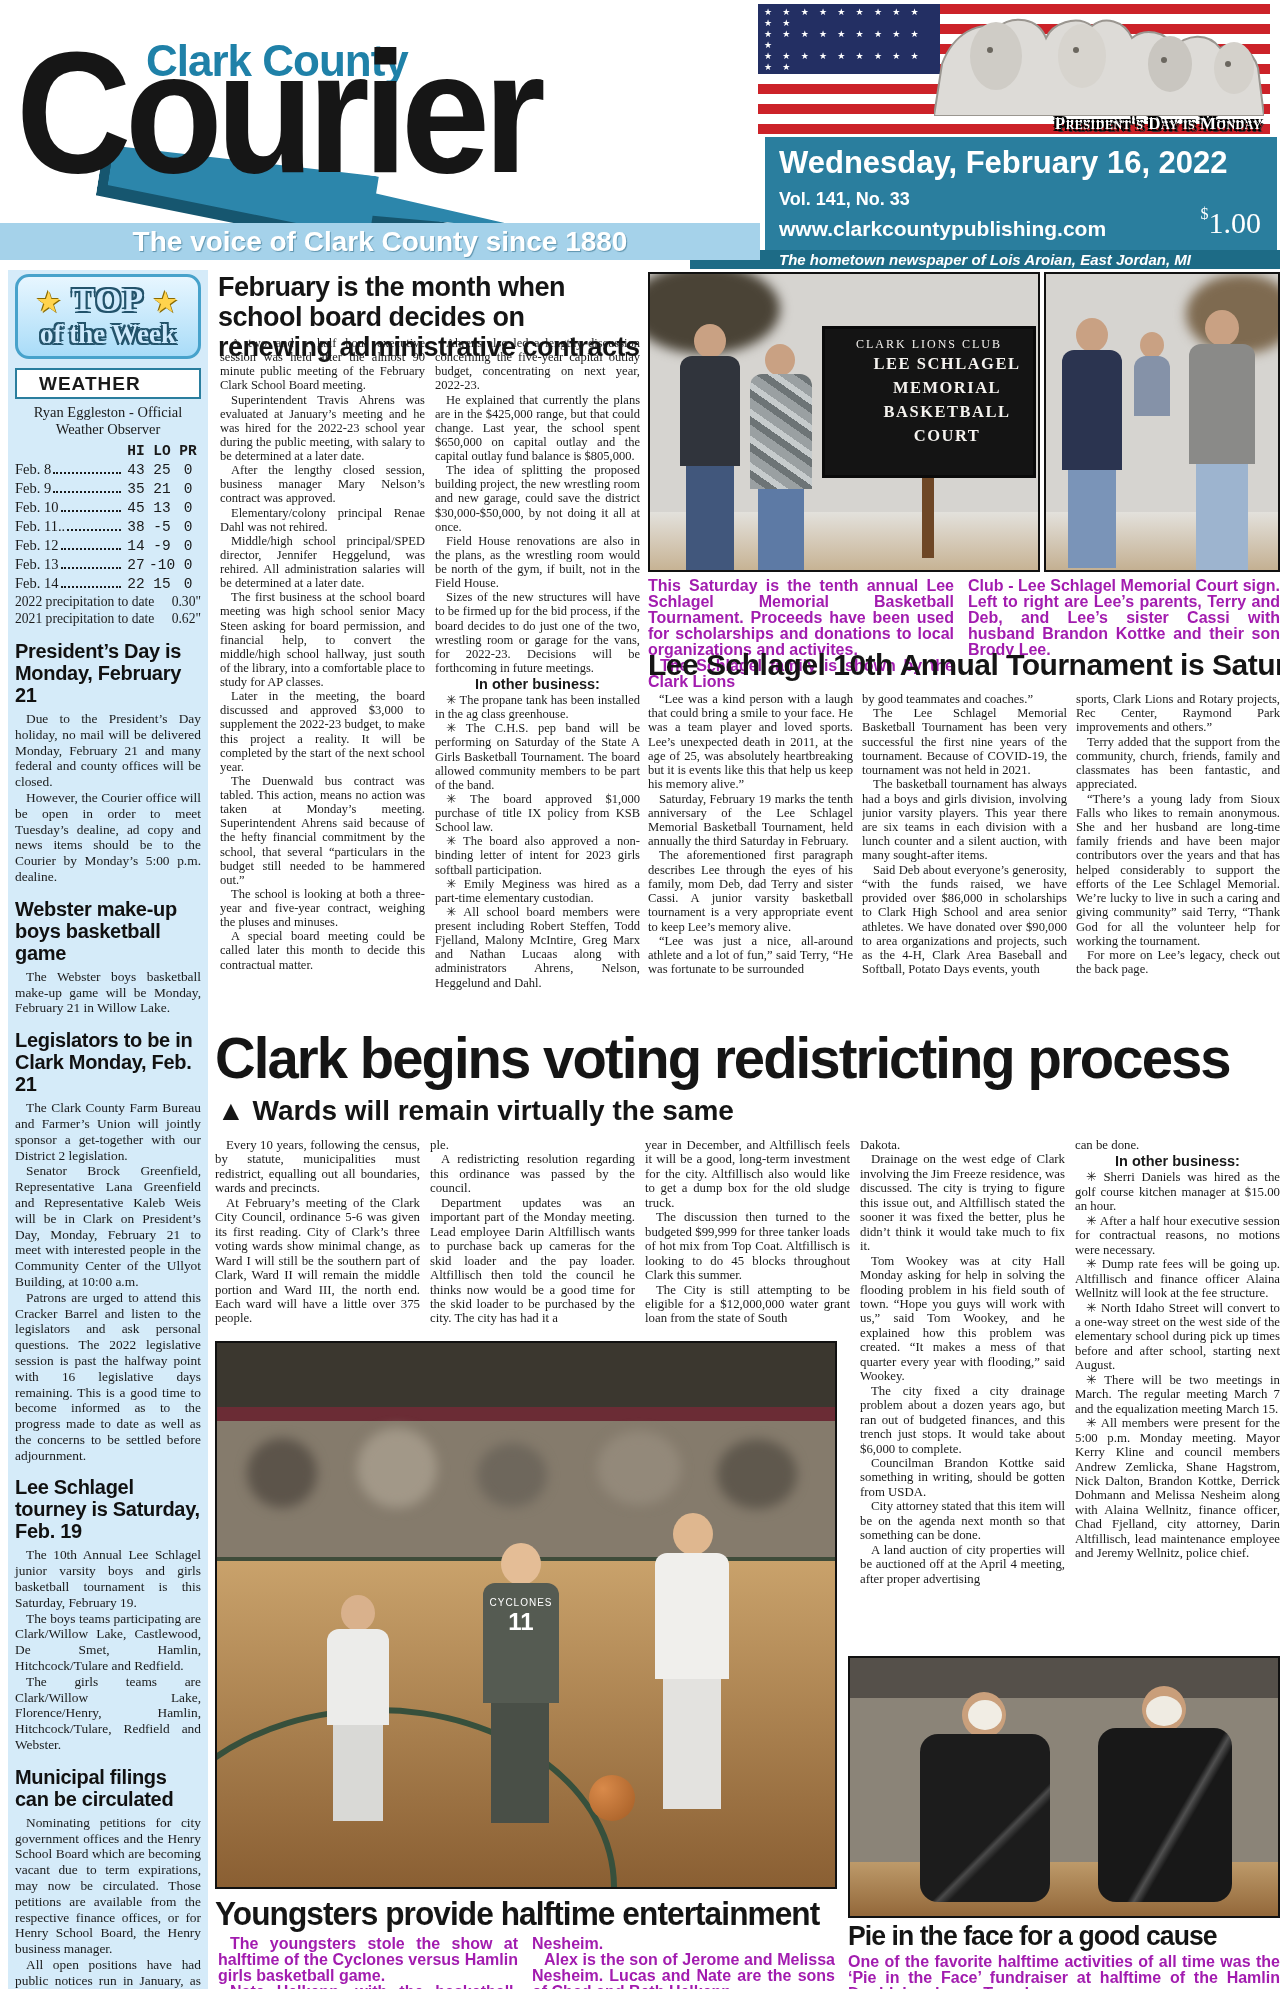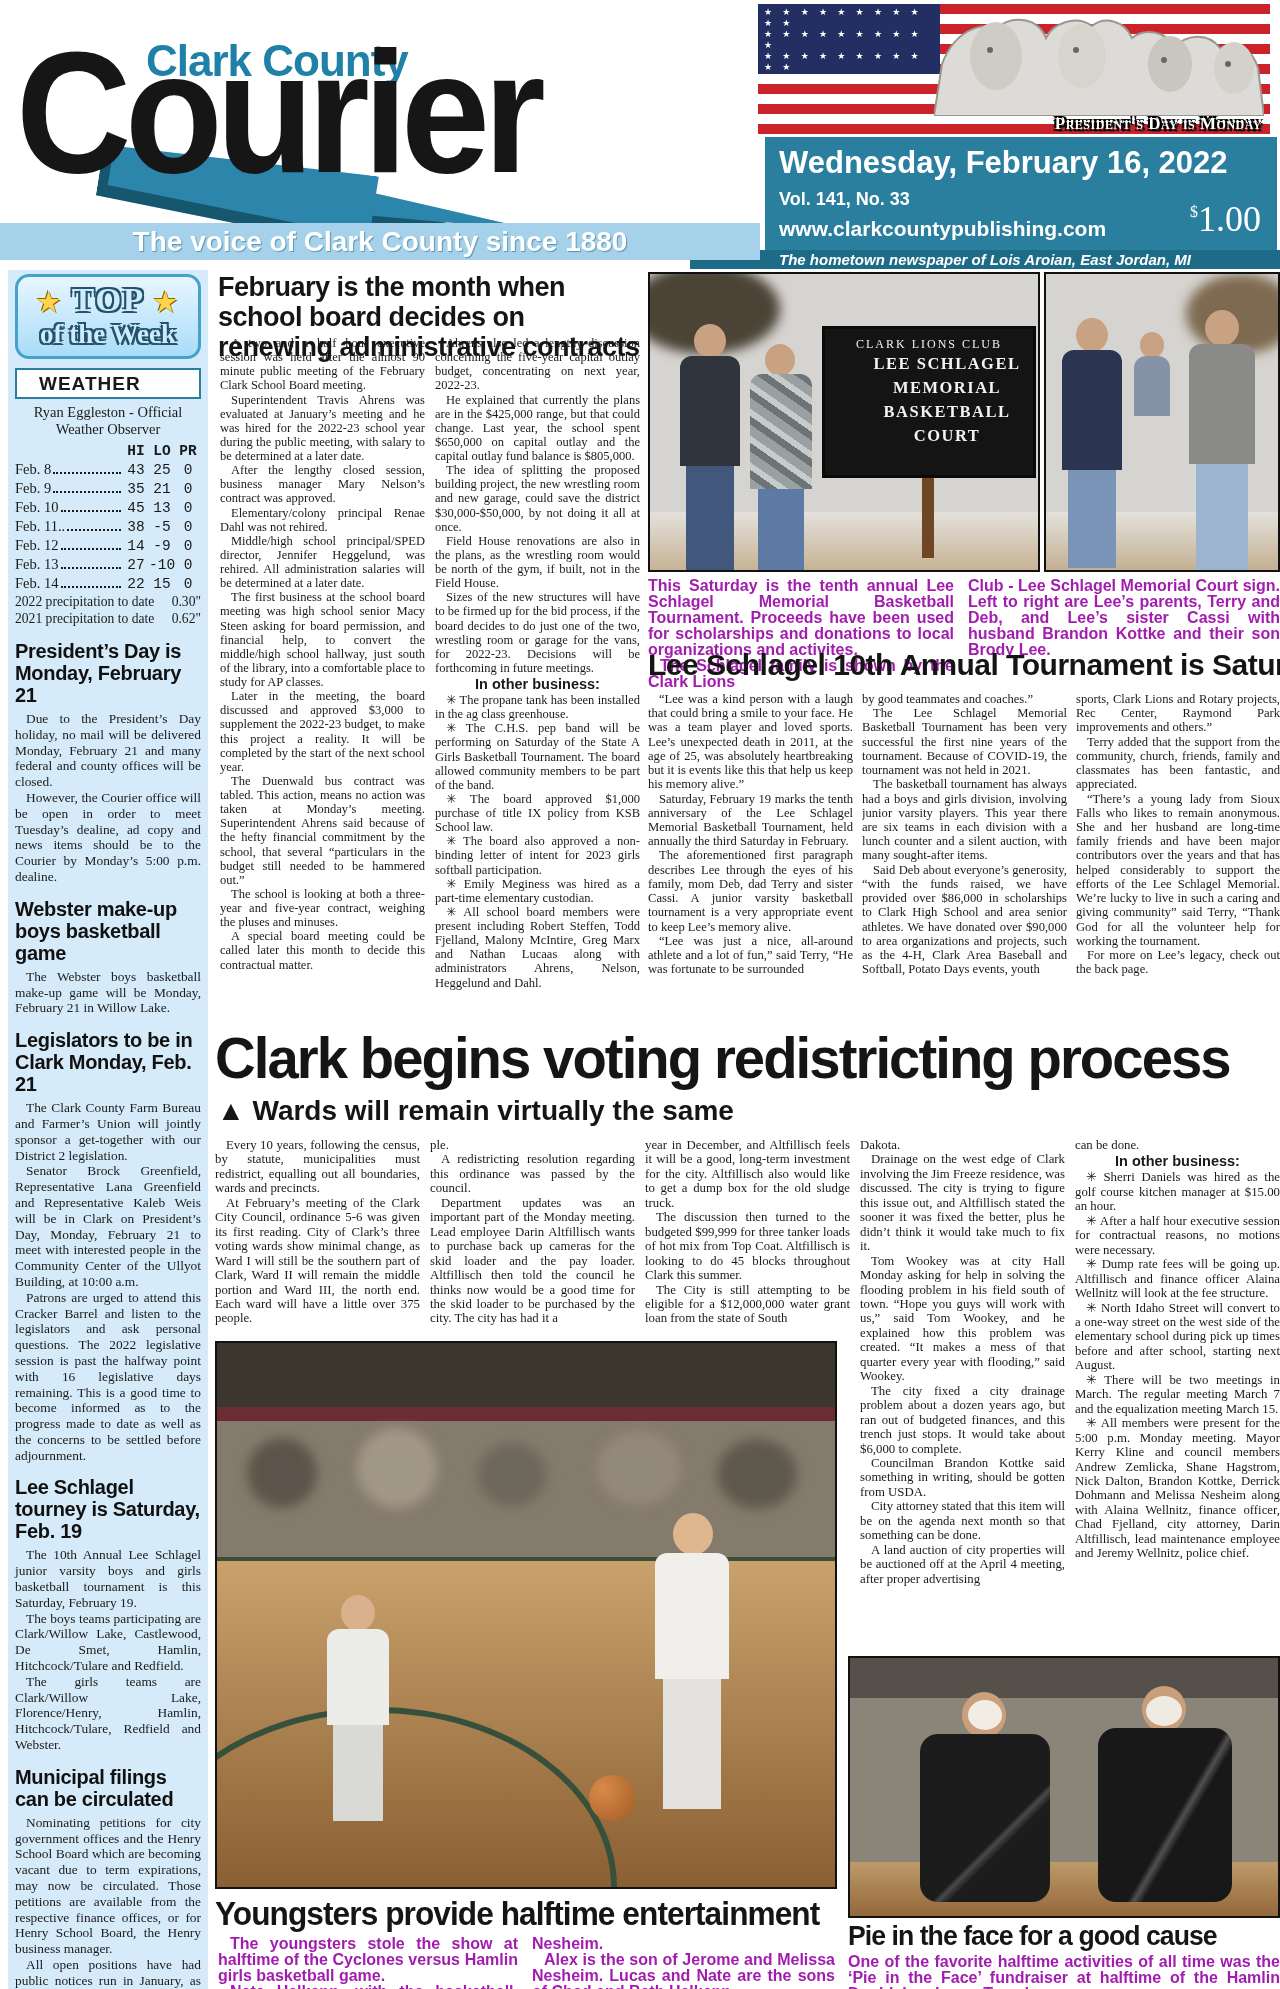--- a/index.html
+++ b/index.html
@@ -29,21 +29,21 @@
   .rushmore { position:absolute; right:6px; top:0; width:330px; height:112px; }
   .pres-day { position:absolute; right:8px; bottom:0px; color:#fff; font-weight:bold; font-size:17px;
               font-variant:small-caps; letter-spacing:.5px;
               text-shadow:-2px -2px 0 #000,2px -2px 0 #000,-2px 2px 0 #000,2px 2px 0 #000,3px 3px 0 #333; }
   .datebox { left:765px; top:137px; width:512px; height:113px; background:#2a7e9e; color:#fff; padding:8px 14px 6px; }
   .datebox .date { font-size:31px; font-weight:bold; font-family:"Liberation Sans",sans-serif; }
   .datebox .vol { font-size:18px; font-weight:bold; margin-top:8px; font-family:"Liberation Sans",sans-serif; }
   .datebox .url { font-size:21px; font-weight:bold; margin-top:7px; font-family:"Liberation Sans",sans-serif; }
   .price { position:absolute; right:16px; bottom:10px; color:#fff; }
   .price .cur { font-size:16px; vertical-align:14px; }
-  .price .val { font-size:36px; }
+  .price .val { font-size:30px; }
   .hometown { left:690px; top:250px; width:590px; height:19px; background:#1d6b86; color:#fff;
               font-style:italic; font-weight:bold; font-size:15px; display:flex; align-items:center;
               justify-content:center; font-family:"Liberation Sans",sans-serif; }
 
   
   .sidebar { left:8px; top:270px; width:200px; height:1719px; background:#d5ebf9; padding:4px 7px; overflow:hidden; }
   .topbox { border:3px solid #47a2cb; border-radius:14px; background:linear-gradient(#e7f6ff,#a9dcf8);
             padding:6px 2px 8px; text-align:center; }
   .topbox .l1 { font-size:33px; line-height:34px; font-weight:bold; color:#cfeafd;
                 text-shadow:-2px -2px 0 #23536b,2px -2px 0 #23536b,-2px 2px 0 #23536b,2px 2px 0 #23536b; letter-spacing:2px; }
@@ -410,20 +410,28 @@
     <div class="blob" style="left:500px; top:96px; width:80px; height:70px; background:#5f584d;"></div>
     <div class="ground" style="height:330px; background:linear-gradient(#c9a26b,#8a5f33); border-top:4px solid #3f4c3a;"></div>
     <div style="position:absolute; left:-80px; bottom:-180px; width:480px; height:360px; border:6px solid #37503c; border-radius:50%;"></div>
 
     <div class="fig" style="left:96px; top:252px; width:90px; height:250px;">
       <div class="head" style="left:28px; top:0; width:34px; height:36px; background:#d9b18c;"></div>
       <div class="torso" style="left:14px; top:34px; width:62px; height:96px; background:#ececea;"></div>
       <div class="legs" style="left:20px; top:130px; width:50px; height:96px; background:#d9d9d6;"></div>
     </div>
 
+    <div class="fig" style="left:250px; top:200px; width:110px; height:320px;">
+      <div class="head" style="left:34px; top:0; width:40px; height:42px; background:#e4bd96;"></div>
+      <div class="torso" style="left:16px; top:40px; width:76px; height:120px; background:#555b52; color:#fff; text-align:center; font-family:'Liberation Sans',sans-serif;">
+        <div style="font-size:10px; padding-top:14px; letter-spacing:1px;">CYCLONES</div>
+        <div style="font-size:24px; font-weight:bold;">11</div>
+      </div>
+      <div class="legs" style="left:24px; top:160px; width:58px; height:120px; background:#494f47;"></div>
+    </div>
 
     <div class="fig" style="left:420px; top:170px; width:110px; height:340px;">
       <div class="head" style="left:36px; top:0; width:40px; height:42px; background:#dfb78f;"></div>
       <div class="torso" style="left:18px; top:40px; width:74px; height:126px; background:#f0efec;"></div>
       <div class="legs" style="left:26px; top:166px; width:58px; height:130px; background:#e3e2df;"></div>
     </div>
     <div style="position:absolute; left:372px; bottom:66px; width:46px; height:46px; border-radius:50%; background:radial-gradient(circle at 30% 30%, #d98a4a, #a35c24);"></div>
   </div>
 
   <div class="abs headline" style="left:215px; top:1894px; width:680px; font-size:34px; white-space:nowrap; letter-spacing:-1px; transform:scaleX(.93); transform-origin:left;">Youngsters provide halftime entertainment</div>

